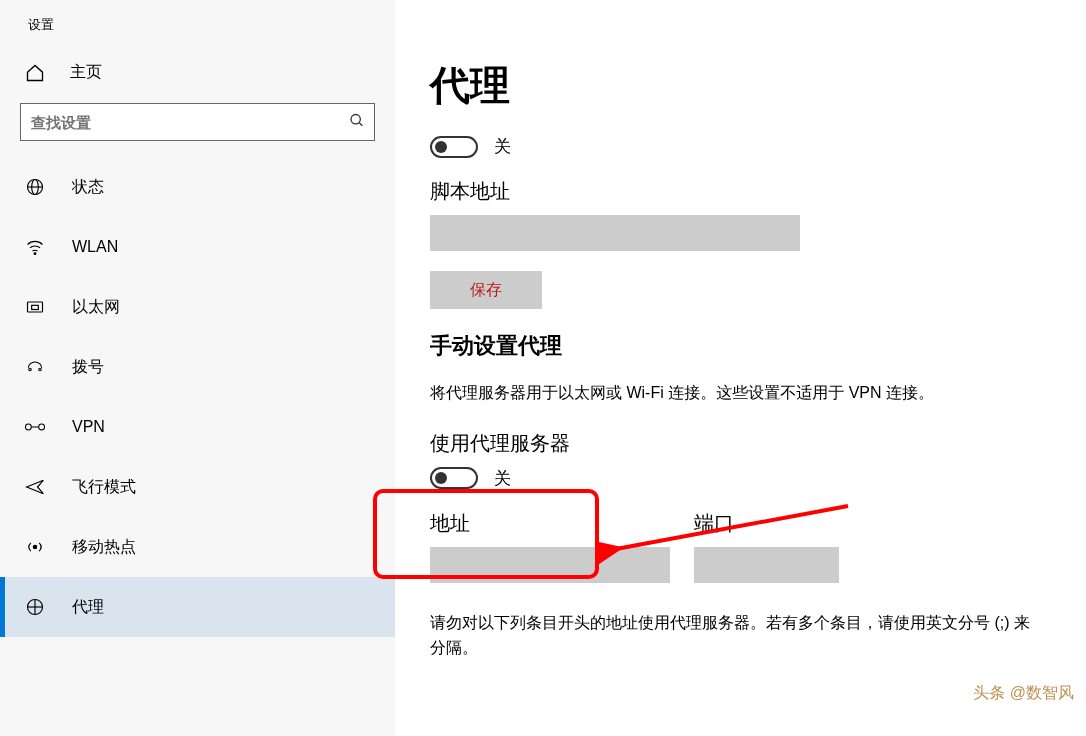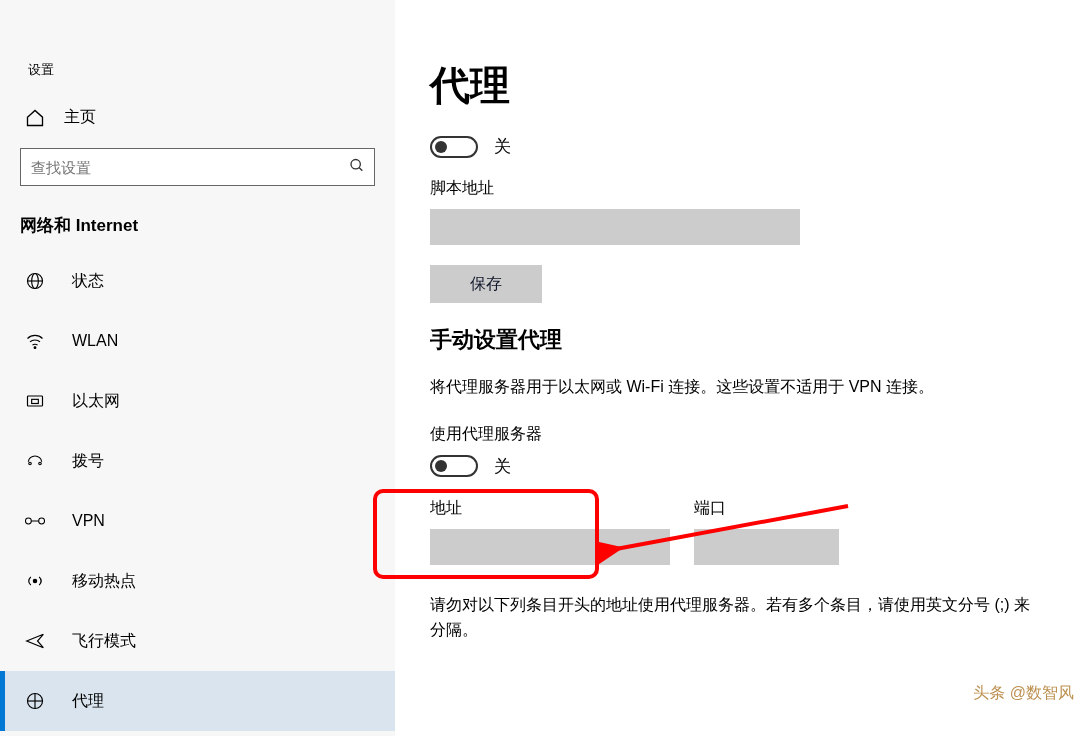--- a/index.html
+++ b/index.html
@@ -17,44 +17,44 @@
     position: absolute;
     left: 0; top: 0;
     width: 395px;
     height: 100%;
     background: #f7f7f7;
     padding-top: 12px;
   }
   .app-title {
     font-size: 13px;
     padding: 4px 20px 10px 28px;
-    margin-top: 45px;
   }
   .home-row {
     display: flex;
     align-items: center;
     padding: 18px 20px 10px 24px;
-    gap: 18px;
+    gap: 24px;
   }
   .home-row .icon { width: 22px; display: flex; justify-content: center; }
   .home-label { font-size: 16px; }
   .search-wrap {
     margin: 10px 20px 16px 20px;
     position: relative;
   }
   .search-input {
     width: 100%;
     height: 38px;
     border: 1px solid #666;
     background: #fff;
     padding: 0 36px 0 10px;
     font-size: 15px;
     font-family: inherit;
     color: #000000;
     outline: none;
+    font-weight: bold;
   }
   .search-icon {
     position: absolute;
     right: 10px; top: 50%;
     transform: translateY(-50%);
     color: #333;
   }
   .category-title {
     font-weight: 600;
     font-size: 17px;
@@ -105,39 +105,39 @@
   .toggle .knob {
     position: absolute;
     left: 3px; top: 50%;
     transform: translateY(-50%);
     width: 12px; height: 12px;
     border-radius: 50%;
     background: #333;
   }
   .toggle-label { font-size: 17px; }
   .field-label {
-    font-size: 16px;
+    font-size: 20px;
     margin-bottom: 10px;
   }
   .text-input {
     width: 370px;
     height: 36px;
     background: #ccc;
     border: none;
     padding: 0 8px;
     font-family: inherit;
   }
   .text-input.small { width: 145px; }
   .save-btn {
     margin-top: 20px;
     width: 112px;
     height: 38px;
     background: #ccc;
     border: none;
-    color: #0f172a;
+    color: #b91c1c;
     font-size: 16px;
     font-family: inherit;
   }
   .section-title {
     font-size: 22px;
     font-weight: 600;
     margin-top: 22px;
     margin-bottom: 18px;
   }
   .desc {
@@ -196,21 +196,20 @@
   <div class="search-wrap">
     <input class="search-input" placeholder="查找设置" style="">
     <span class="search-icon">
       <svg width="16" height="16" viewBox="0 0 24 24" fill="none" stroke="#333" stroke-width="2">
           <circle cx="10" cy="10" r="7"></circle>
           <line x1="20" y1="20" x2="15" y2="15"></line>
         </svg>
     </span>
   </div>
 
-  <div class="category-title">网络和 Internet</div>
 
   <div class="nav-item">
     <span class="icon">
       <svg width="20" height="20" viewBox="0 0 24 24" fill="none" stroke="#000" stroke-width="1.4">
           <circle cx="12" cy="12" r="9"></circle>
           <ellipse cx="12" cy="12" rx="4" ry="9"></ellipse>
           <line x1="3" y1="12" x2="21" y2="12"></line>
         </svg>
     </span>
     <span class="nav-label">状态</span>
@@ -256,35 +255,35 @@
           <circle cx="24" cy="9" r="4"></circle>
           <line x1="10" y1="9" x2="20" y2="9"></line>
         </svg>
     </span>
     <span class="nav-label">VPN</span>
   </div>
 
   <div class="nav-item">
     <span class="icon">
       <svg width="20" height="20" viewBox="0 0 24 24" fill="none" stroke="#000" stroke-width="1.4">
+          <path d="M2 12 L22 4 L15 12 L22 20 L2 12 Z"></path>
+        </svg>
+    </span>
+    <span class="nav-label">飞行模式</span>
+  </div>
+
+  <div class="nav-item">
+    <span class="icon">
+      <svg width="20" height="20" viewBox="0 0 24 24" fill="none" stroke="#000" stroke-width="1.4">
           <circle cx="12" cy="12" r="2" fill="#000"></circle>
           <path d="M7 7 C4 10 4 14 7 17"></path>
           <path d="M17 7 C20 10 20 14 17 17"></path>
         </svg>
     </span>
     <span class="nav-label">移动热点</span>
-  </div>
-
-  <div class="nav-item">
-    <span class="icon">
-      <svg width="20" height="20" viewBox="0 0 24 24" fill="none" stroke="#000" stroke-width="1.4">
-          <path d="M2 12 L22 4 L15 12 L22 20 L2 12 Z"></path>
-        </svg>
-    </span>
-    <span class="nav-label">飞行模式</span>
   </div>
 
   <div class="nav-item active">
     <span class="icon">
       <svg width="20" height="20" viewBox="0 0 24 24" fill="none" stroke="#000" stroke-width="1.4">
           <circle cx="12" cy="12" r="9"></circle>
           <line x1="3" y1="12" x2="21" y2="12"></line>
           <line x1="12" y1="3" x2="12" y2="21"></line>
         </svg>
     </span>

